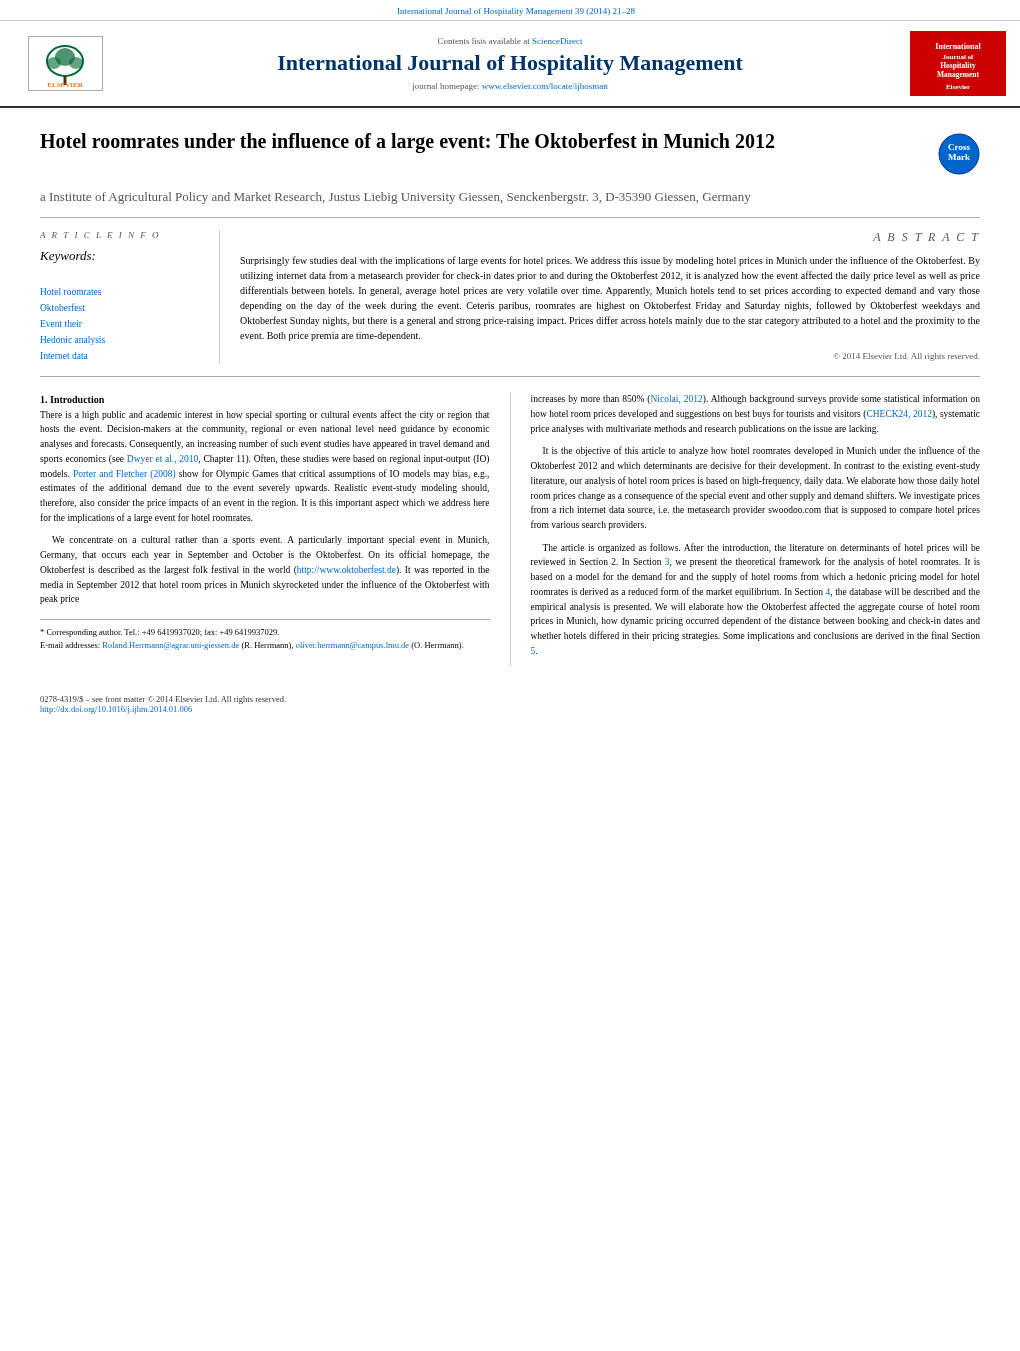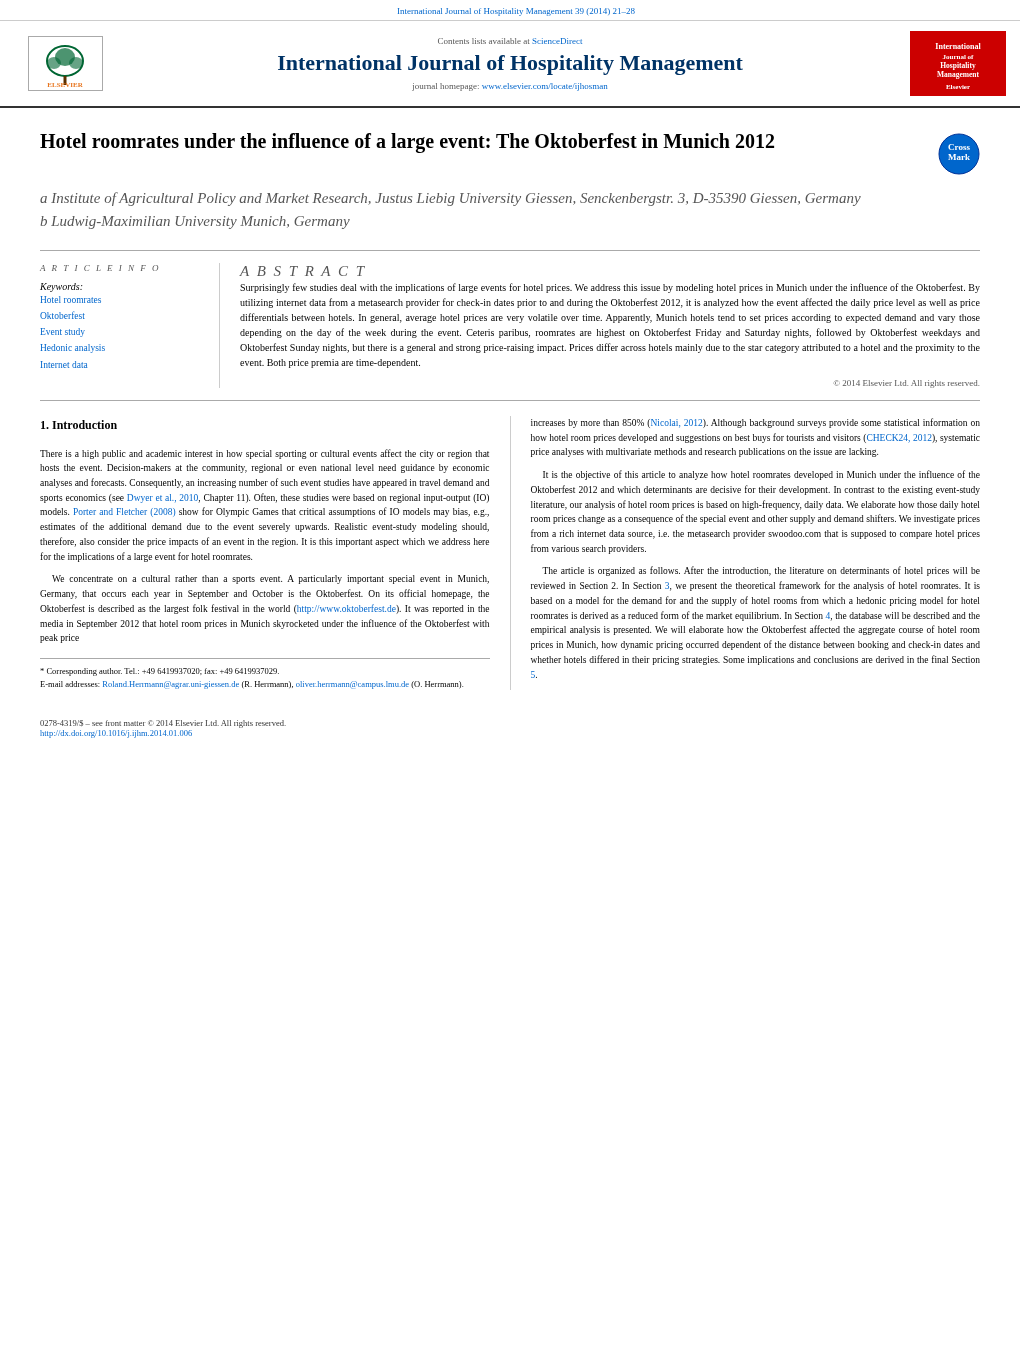--- a/index.html
+++ b/index.html
@@ -121,24 +121,23 @@
     }
     .authors {
       font-size: 12px;
       margin: 8px 0 4px 0;
       color: #000;
     }
     .authors sup {
       font-size: 9px;
     }
     .affiliations {
-      font-size: 15px;
-      color: #555;
-      font-style: italic;
-      margin: 4px 0 18px 0;
+      font-size: 13px;
+      color: #555;
+      margin: 4px 0 10px 0;
       line-height: 1.5;
     }
     
     .info-abstract {
       display: flex;
       border-top: 1px solid #aaa;
       border-bottom: 1px solid #aaa;
       padding: 12px 0;
       margin: 10px 0;
       gap: 20px;
@@ -149,39 +148,41 @@
       border-right: 1px solid #ccc;
     }
     .article-info .info-title {
       font-size: 9px;
       letter-spacing: 2px;
       color: #555;
       margin-bottom: 8px;
       font-style: italic;
     }
     .article-info .keywords-label {
-      font-size: 10px;
+      font-size: 13px;
       font-style: italic;
-      margin-bottom: 0;
+      margin-bottom: 20px;
       color: #000;
     }
     .article-info .keyword-item {
       font-size: 9.5px;
       color: #0066cc;
       line-height: 1.7;
       cursor: pointer;
     }
     .abstract-section {
       flex: 1;
     }
     .abstract-section .abstract-title {
-      font-size: 15px;
+      font-size: 12px;
       letter-spacing: 2px;
       color: #555;
+      margin-bottom: 8px;
       font-style: italic;
+      text-align: right;
     }
     .abstract-section .abstract-text {
       font-size: 10px;
       line-height: 1.5;
       color: #000;
       text-align: justify;
     }
     .abstract-section .copyright-line {
       font-size: 9px;
       color: #555;
@@ -195,23 +196,23 @@
       margin-top: 15px;
     }
     .col-left, .col-right {
       flex: 1;
       font-size: 9.5px;
       line-height: 1.55;
       color: #000;
       text-align: justify;
     }
     .section-heading {
-      font-size: 12px;
+      font-size: 10px;
       font-weight: bold;
-      margin-bottom: 12px;
+      margin-bottom: 0;
       color: #000;
     }
     .body-para {
       margin-bottom: 8px;
       text-indent: 12px;
     }
     .body-para:first-of-type {
       text-indent: 0;
     }
     .link-text {
@@ -316,32 +317,31 @@
           <circle cx="21" cy="21" r="20" fill="none" stroke="#003399" stroke-width="1"></circle>
           <text x="21" y="17" text-anchor="middle" font-size="9" fill="#fff" font-weight="bold">Cross</text>
           <text x="21" y="27" text-anchor="middle" font-size="9" fill="#fff" font-weight="bold">Mark</text>
         </svg>
       </div>
     </div>
 
 
     <div class="affiliations">
       <div>a Institute of Agricultural Policy and Market Research, Justus Liebig University Giessen, Senckenbergstr. 3, D-35390 Giessen, Germany</div>
-      <div>b Ludwig-Maximilian University Munich, Germany</div>
     </div>
 
     <div class="info-abstract">
 
       <div class="article-info">
         <div class="info-title">A R T I C L E   I N F O</div>
         <div class="keywords-label">Keywords:</div>
         <div>
           <div class="keyword-item">Hotel roomrates</div>
           <div class="keyword-item">Oktoberfest</div>
-          <div class="keyword-item">Event study</div>
+          <div class="keyword-item">Event their</div>
           <div class="keyword-item">Hedonic analysis</div>
           <div class="keyword-item">Internet data</div>
         </div>
       </div>
 
       <div class="abstract-section">
         <div class="abstract-title">A B S T R A C T</div>
         <div class="abstract-text">Surprisingly few studies deal with the implications of large events for hotel prices. We address this issue by modeling hotel prices in Munich under the influence of the Oktoberfest. By utilizing internet data from a metasearch provider for check-in dates prior to and during the Oktoberfest 2012, it is analyzed how the event affected the daily price level as well as price differentials between hotels. In general, average hotel prices are very volatile over time. Apparently, Munich hotels tend to set prices according to expected demand and vary those depending on the day of the week during the event. Ceteris paribus, roomrates are highest on Oktoberfest Friday and Saturday nights, followed by Oktoberfest weekdays and Oktoberfest Sunday nights, but there is a general and strong price-raising impact. Prices differ across hotels mainly due to the star category attributed to a hotel and the proximity to the event. Both price premia are time-dependent.</div>
         <div class="copyright-line">© 2014 Elsevier Ltd. All rights reserved.</div>
       </div>

